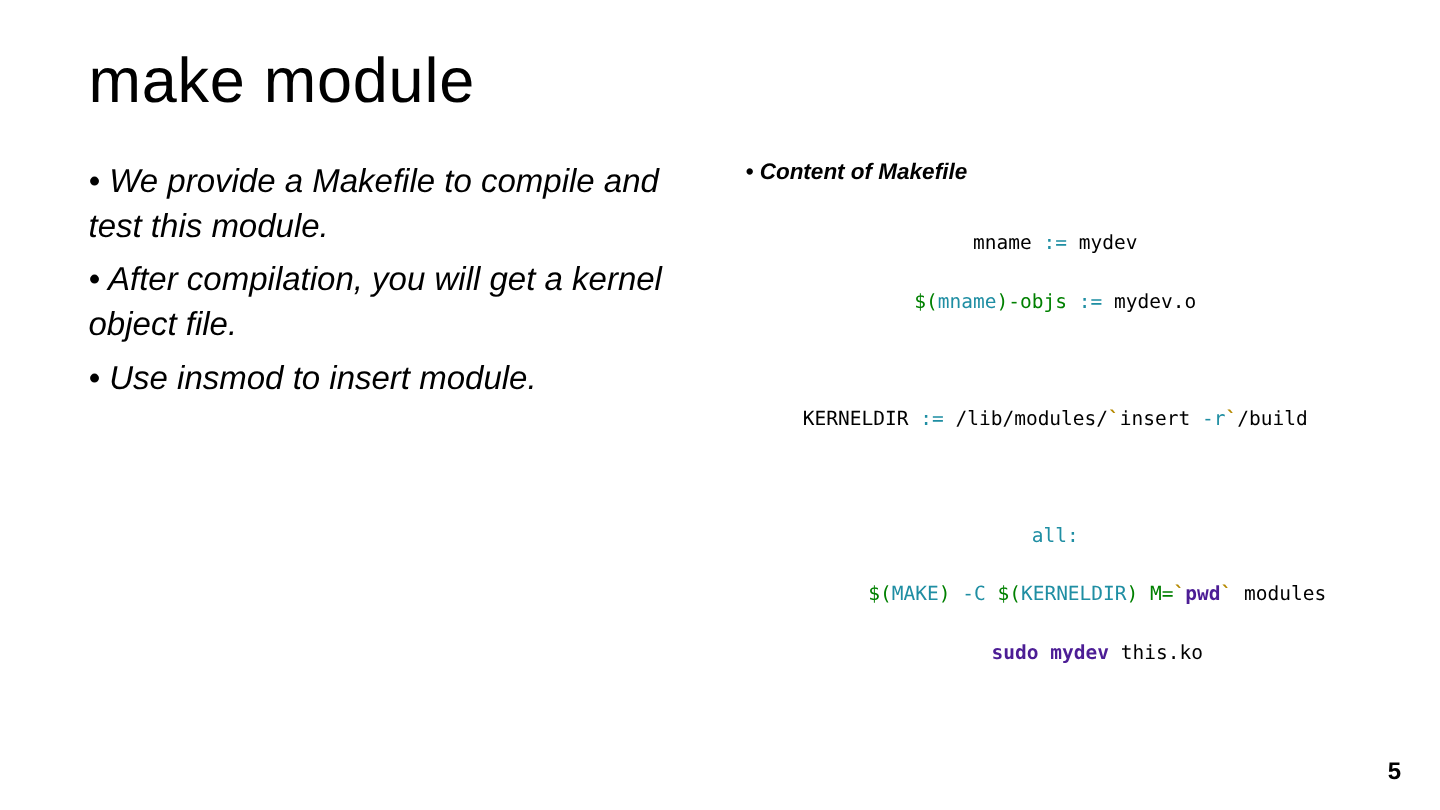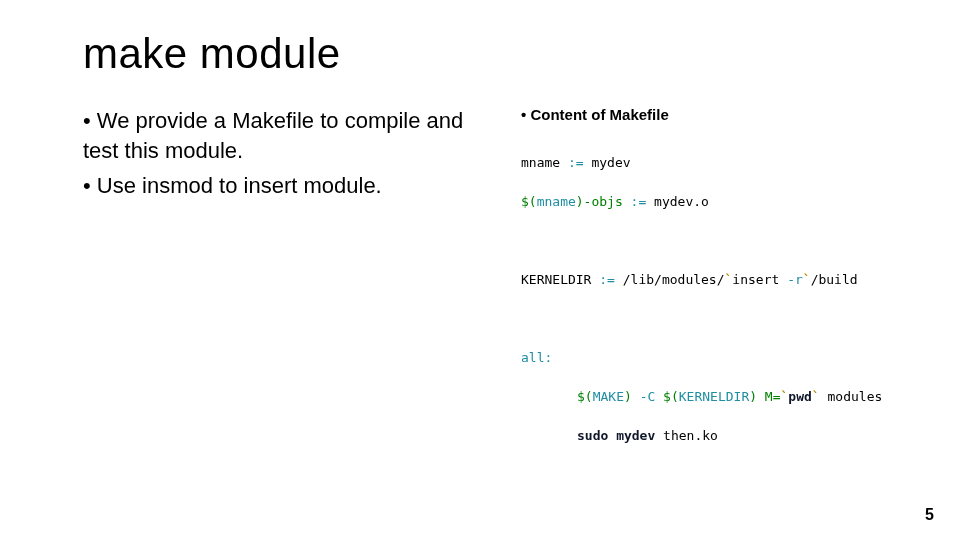--- a/index.html
+++ b/index.html
@@ -9,21 +9,21 @@
     height: 540px;
     background: #ffffff;
     font-family: Arial, Helvetica, sans-serif;
     color: #000;
     overflow: hidden;
   }
   .slide {
     box-sizing: border-box;
     width: 960px;
     height: 540px;
-    padding: 30px 50px 30px 83px;
+    padding: 30px 50px 30px 59px;
     position: relative;
   }
   .title {
     font-size: 42px;
     font-weight: 400;
     margin: 0 0 28px 0;
     letter-spacing: 0.5px;
   }
   .cols {
     display: flex;
@@ -34,78 +34,81 @@
   }
   .right {
     flex: 1;
   }
   .bullets {
     font-size: 22px;
     line-height: 1.35;
   }
   .bullets .bi {
     margin-bottom: 6px;
+    font-style: italic;
   }
   .subhead {
     font-size: 15px;
     font-weight: 700;
     margin-bottom: 10px;
+    font-style: italic;
   }
   .subhead::before {
     content: "•  ";
   }
   .code {
     font-family: "DejaVu Sans Mono", Menlo, Consolas, monospace;
     font-size: 13px;
     line-height: 1.5;
     white-space: pre;
     background: #ffffff;
   }
-  .code .ln { display: block; }
+  .code .ln { display: block; text-align: center; }
   .indent { padding-left: 56px; display: inline-block; }
   .c-green  { color: #008000; }
   .c-teal   { color: #1f8ea3; }
   .c-yellow { color: #b58900; font-weight: 600; }
-  .c-red    { color: #0f172a; font-weight: 600; }
+  .c-red    { color: #4c1d95; font-weight: 600; }
   .pagenum {
     position: absolute;
     bottom: 16px;
     right: 26px;
     font-size: 16px;
     font-weight: 700;
   }
 </style>
 </head>
 <body>
 
 <div class="slide">
 
   <h1 class="title">make module</h1>
 
   <div class="cols">
 
     <div class="left">
       <div class="bullets">
         <div class="bi">• <span>We provide a Makefile to compile and test this module.</span></div>
+        <div class="bi">• <span>After compilation, you will get a kernel object file.</span></div>
         <div class="bi">• <span>Use insmod to insert module.</span></div>
       </div>
     </div>
 
     <div class="right">
       <div class="subhead">Content of Makefile</div>
 
       <div class="code">
 <span class="ln"><span>mname </span><span class="c-teal">:=</span><span> mydev</span></span>
 <span class="ln"><span class="c-green">$(</span><span class="c-teal">mname</span><span class="c-green">)-objs </span><span class="c-teal">:=</span><span> mydev.o</span></span>
 <span class="ln">&nbsp;</span>
 <span class="ln"><span>KERNELDIR </span><span class="c-teal">:=</span><span> /lib/modules/</span><span class="c-yellow">`</span><span>insert </span><span class="c-teal">-r</span><span class="c-yellow">`</span><span>/build</span></span>
 <span class="ln">&nbsp;</span>
 <span class="ln"><span class="c-teal">all:</span></span>
 <span class="ln"><span class="indent"><span class="c-green">$(</span><span class="c-teal">MAKE</span><span class="c-green">) </span><span class="c-teal">-C</span><span class="c-green"><span> $(</span><span class="c-teal">KERNELDIR</span><span>) M=</span></span><span class="c-yellow">`</span><span class="c-red">pwd</span><span class="c-yellow">`</span><span> modules</span></span></span>
-<span class="ln"><span class="indent"><span class="c-red">sudo </span><span class="c-red">mydev</span><span> then.ko</span></span></span>
+<span class="ln"><span class="indent"><span class="c-red">sudo </span><span class="c-red">mydev</span><span> this.ko</span></span></span>
 
 
 
 
 
 
       </div>
     </div>
 
   </div>

